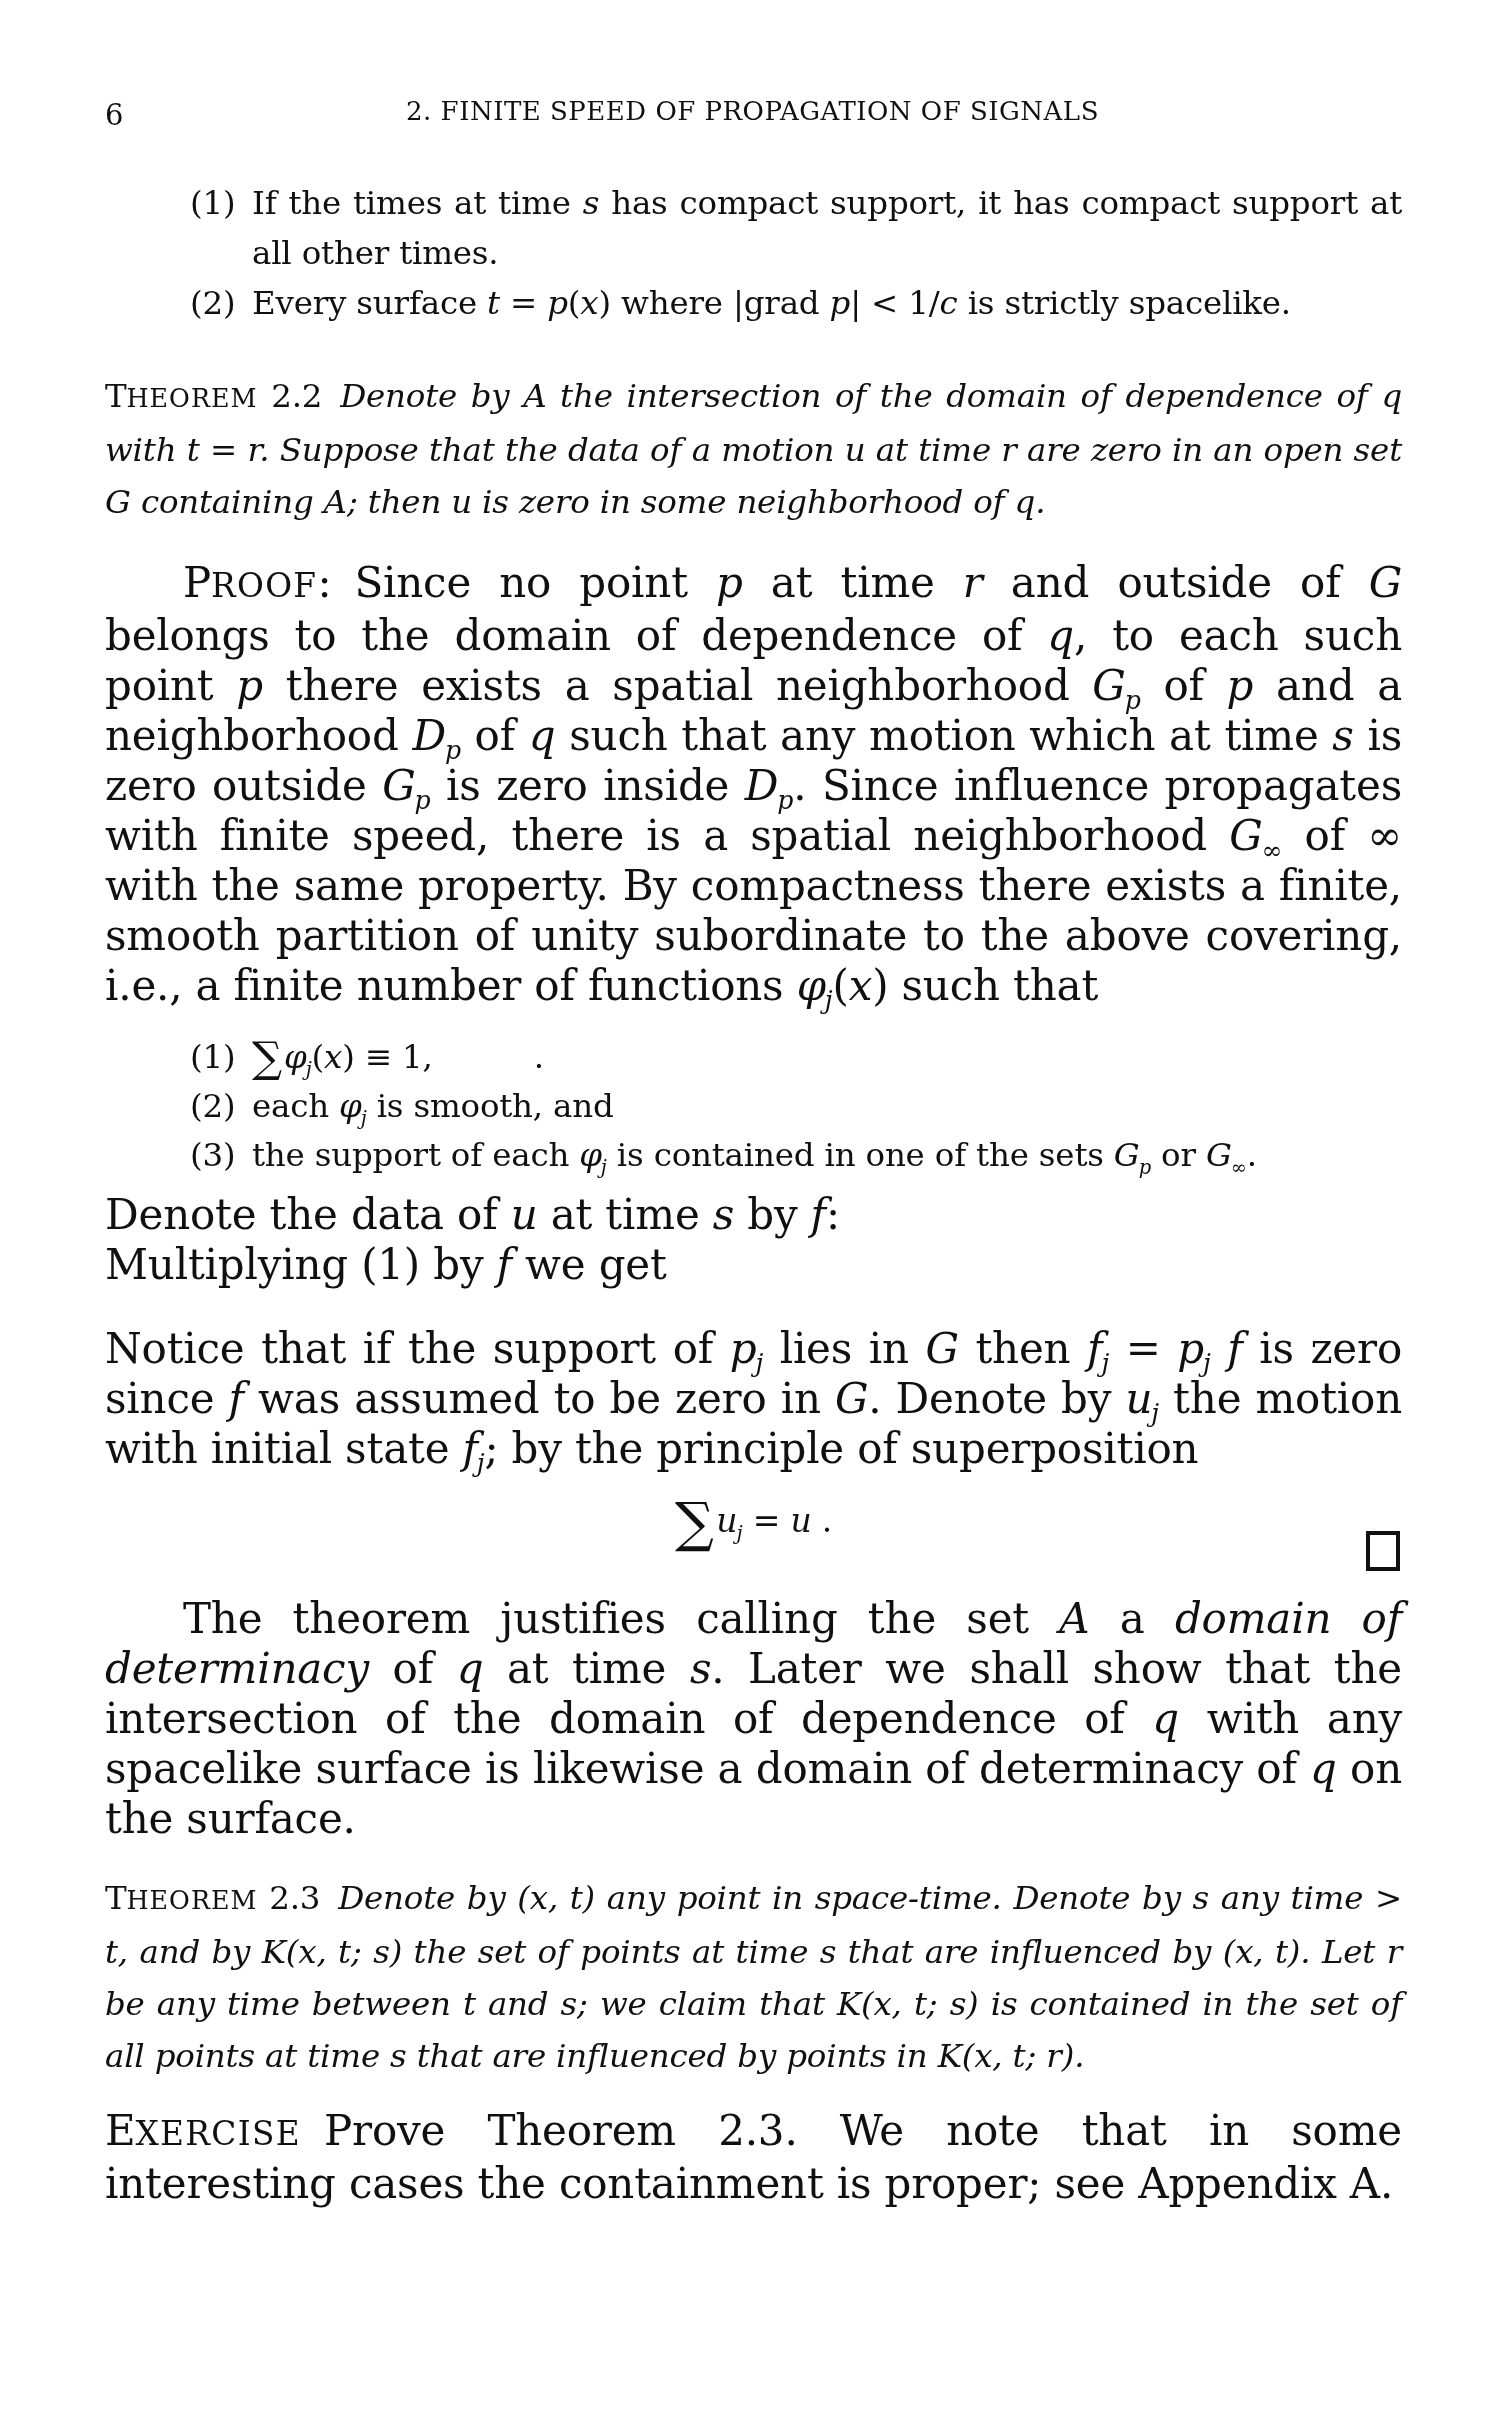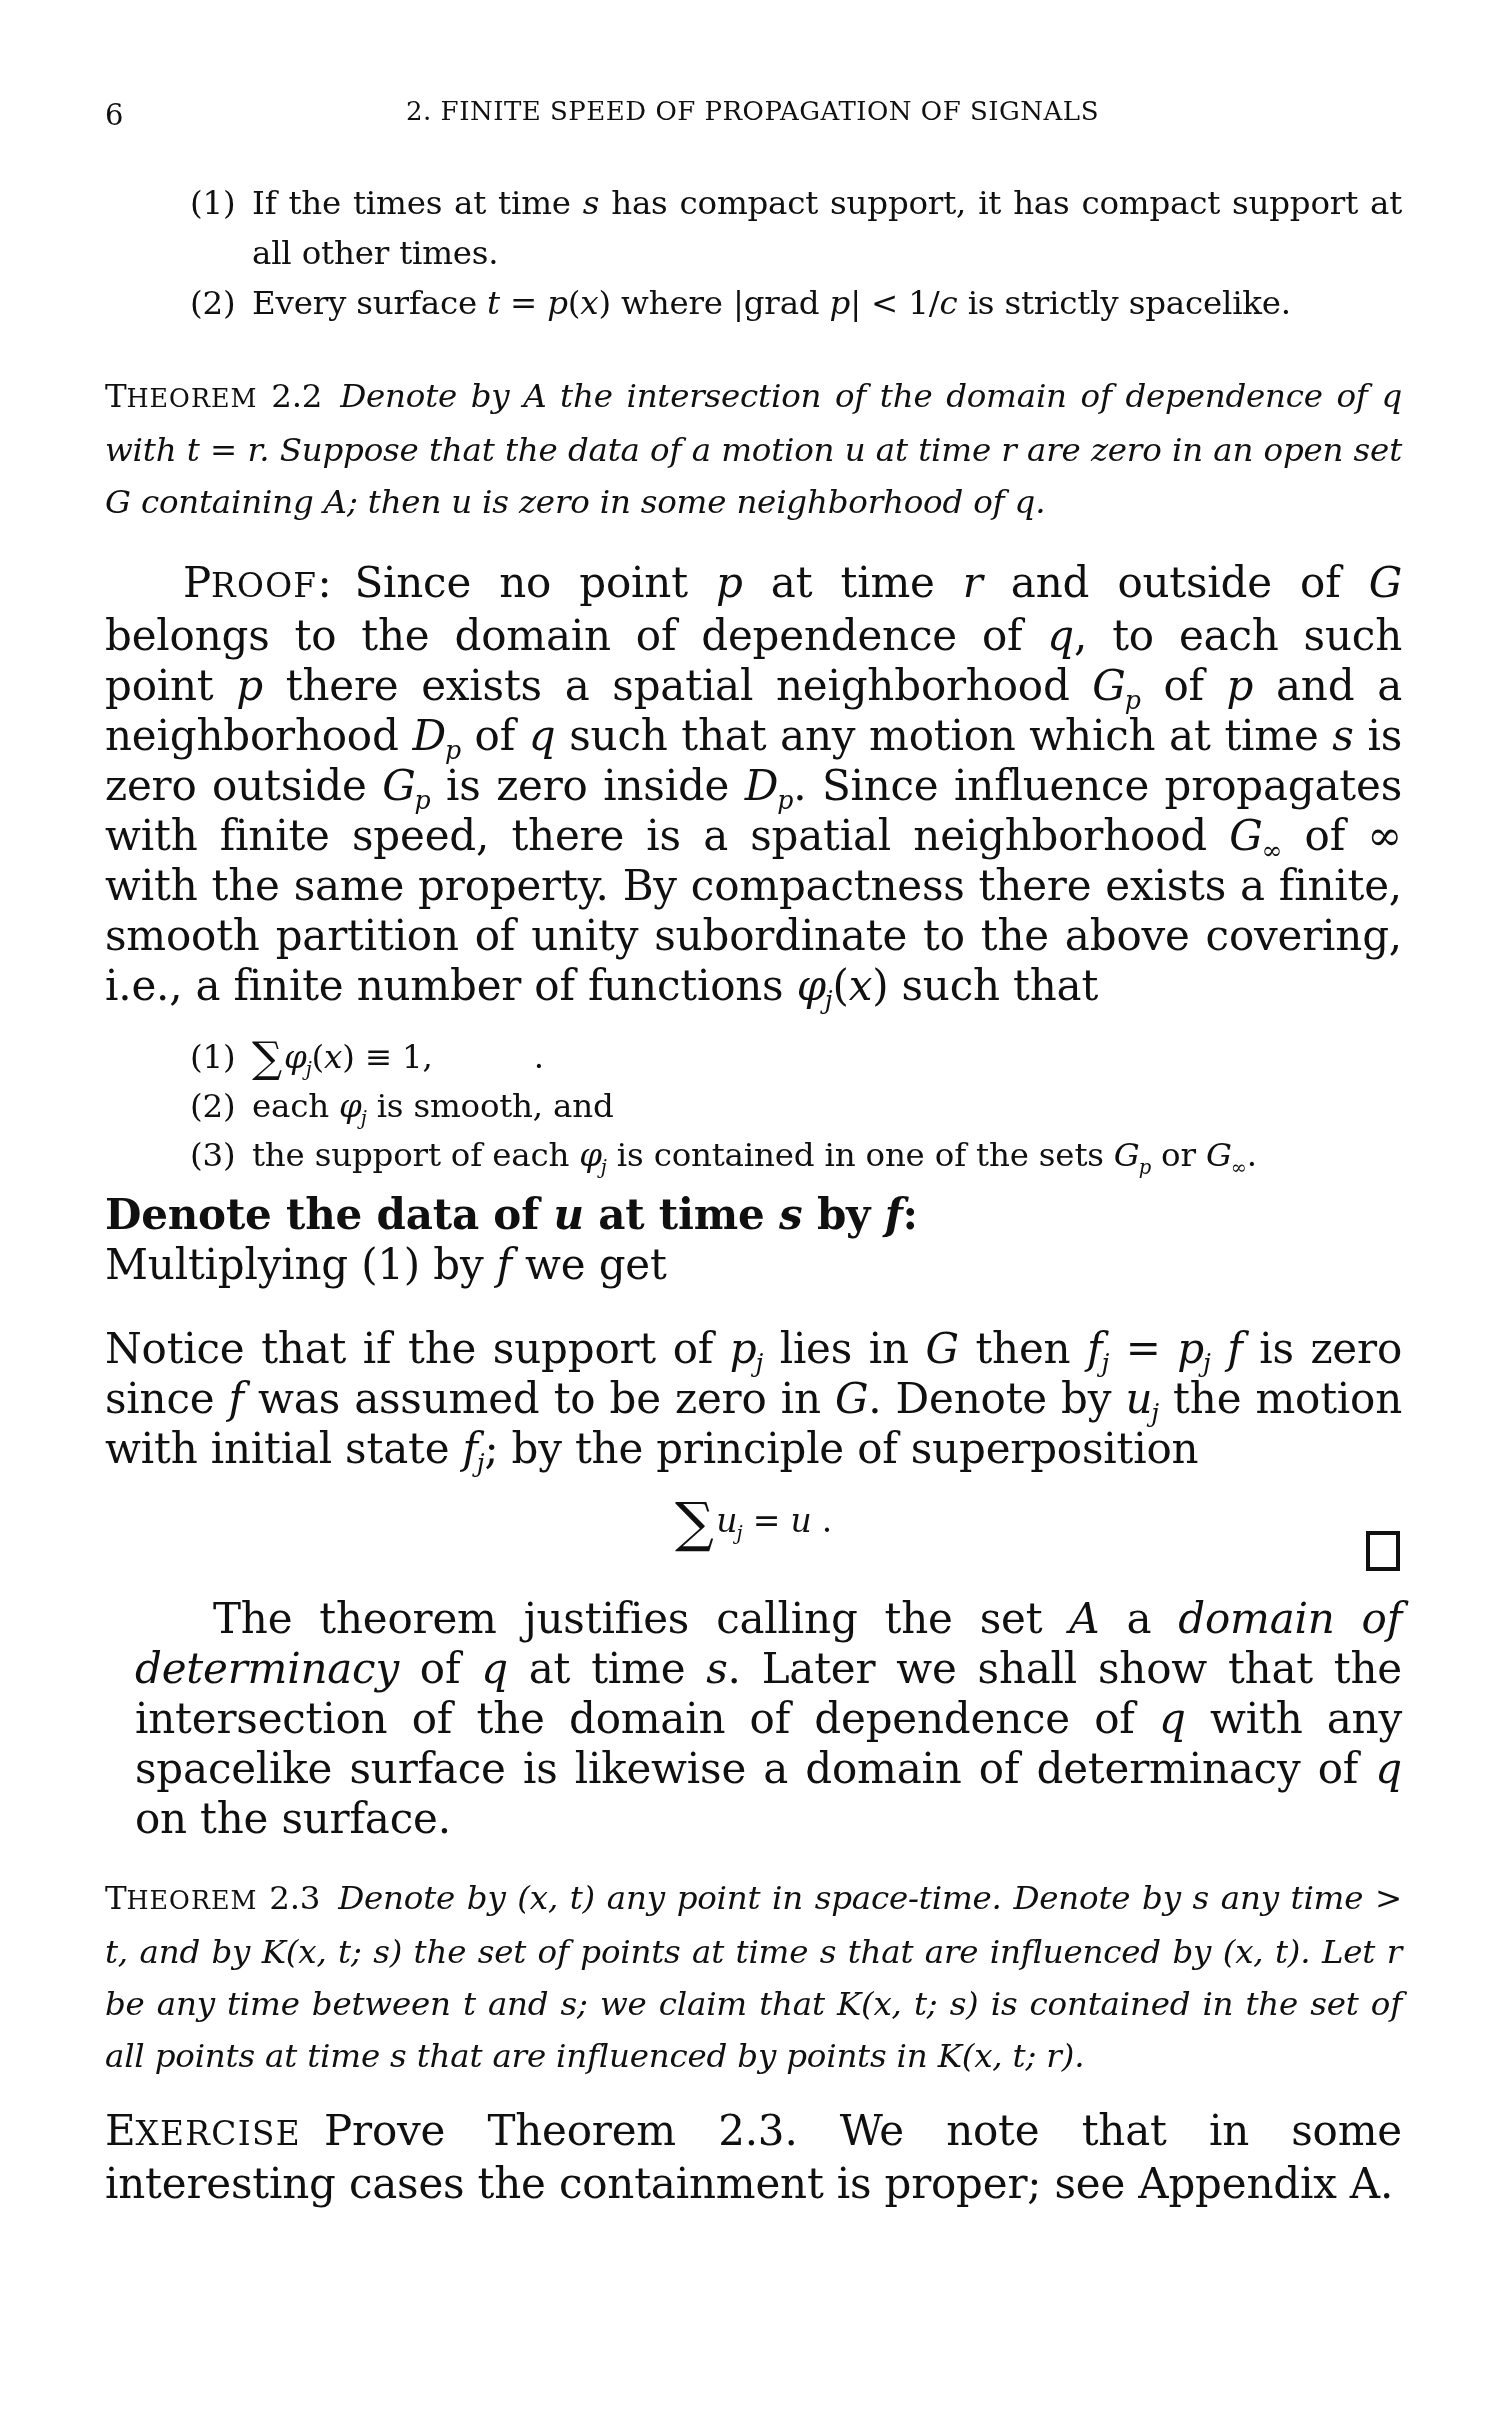--- a/index.html
+++ b/index.html
@@ -60,28 +60,28 @@
   .cond-list .sum{font-size:1.3em; vertical-align:-0.1em;}
   .eq{
     font-size:33px;
     line-height:50px;
     text-align:center;
     letter-spacing:-0.2px;
   }
   .eq-big{line-height:62px;}
   .mt-thm22{margin-top:42px;}
   .mt-proof{margin-top:30px;}
-  .mt-denote{margin-top:10px;font-weight:bold;}
+  .mt-denote{margin-top:10px;}
   .mt-eq1{margin-top:20px;}
   .mt-mult{}
   .mt-eq2{margin-top:28px;}
   .mt-notice{margin-top:34px;}
   .mt-eq3{margin-top:16px;}
   .mt-each{margin-top:28px;}
-  .mt-determ{margin-top:42px;margin-left:30px;}
+  .mt-determ{margin-top:42px;}
   .mt-thm23{margin-top:28px;}
   .mt-exer{margin-top:24px;}
   .indent{text-indent:78px;}
   .qed-par{position:relative; padding-right:60px;}
   .qed{
     position:absolute;
     right:2px; bottom:9px;
     width:26px; height:32px;
     border:4px solid #101010;
   }

